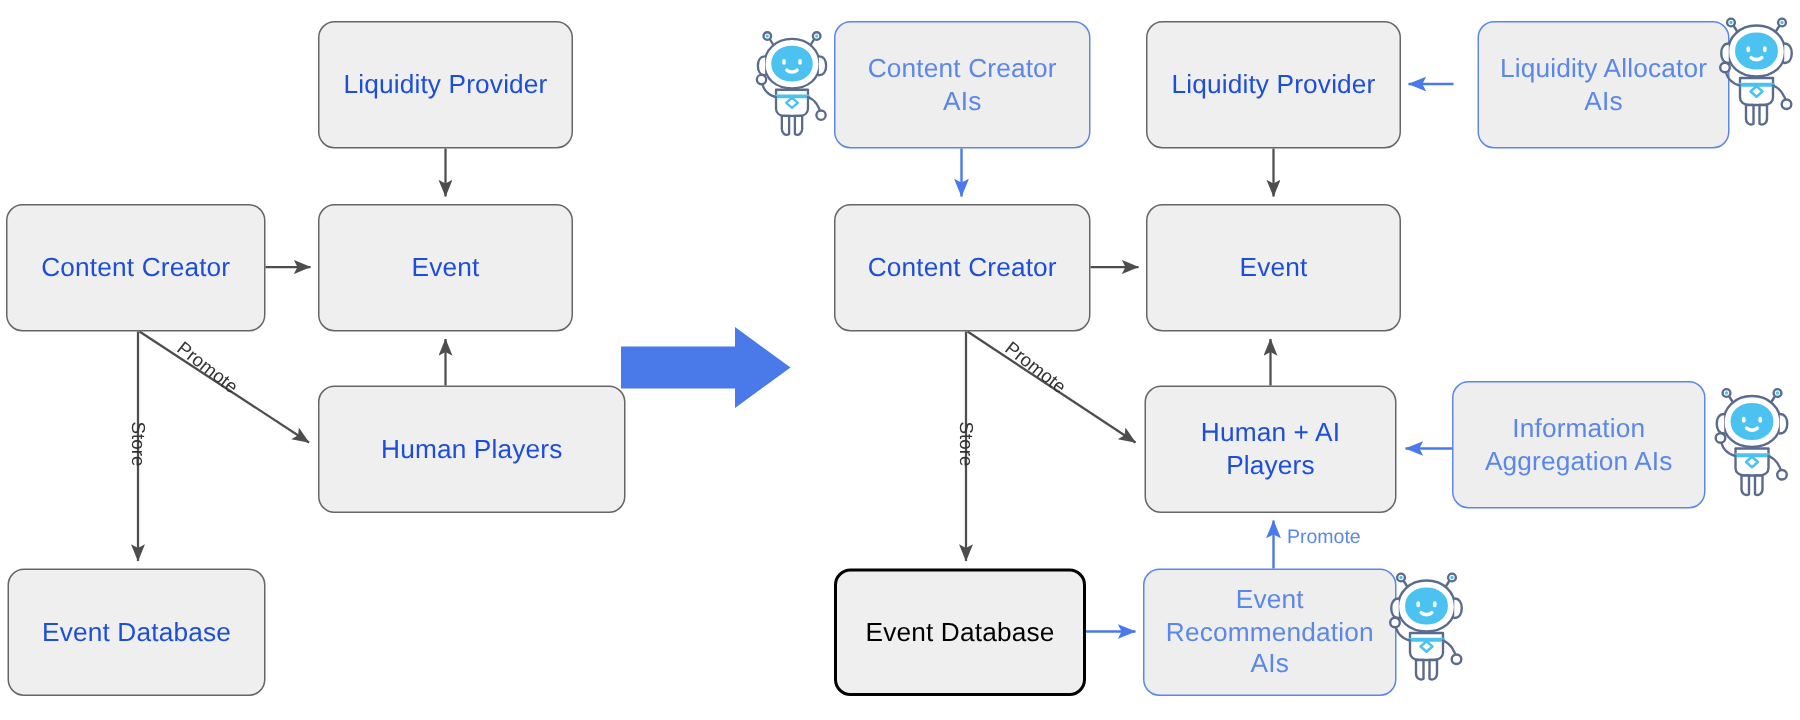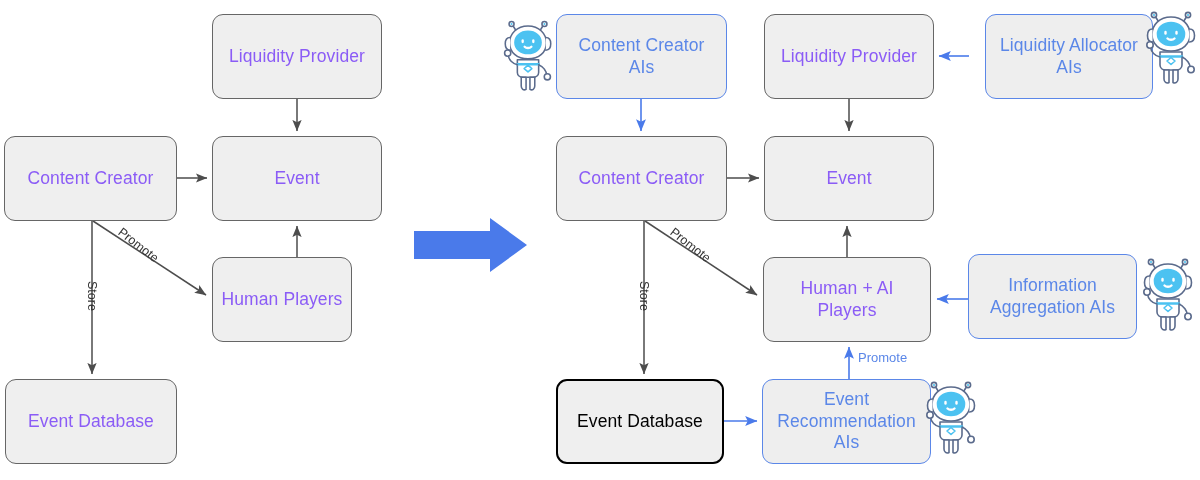--- a/index.html
+++ b/index.html
@@ -12,21 +12,21 @@
   svg#wires{position:absolute;left:0;top:0;width:1200px;height:480px;pointer-events:none;}
 
   .node{
     position:absolute;
     box-sizing:border-box;
     display:flex;align-items:center;justify-content:center;
     text-align:center;
     border-radius:11px;
     background:#efefef;
     border:1.4px solid #666666;
-    color:#8b5cf6;
+    color:#1d4ed8;
     font-size:17.5px;
     line-height:1.25;
     letter-spacing:.1px;
     z-index:3;
   }
   .node.ai{
     border:1.6px solid #5b87e8;
     color:#5b87e8;
     background:#eeeeee;
   }
@@ -92,21 +92,21 @@
 
   <div class="node" style="left:212px;top:14px;width:170px;height:85px;">
     <span>Liquidity Provider</span>
   </div>
   <div class="node" style="left:4px;top:136px;width:173px;height:85px;">
     <span>Content Creator</span>
   </div>
   <div class="node" style="left:212px;top:136px;width:170px;height:85px;">
     <span>Event</span>
   </div>
-  <div class="node" style="left:212px;top:257px;width:140px;height:85px;">
+  <div class="node" style="left:212px;top:257px;width:205px;height:85px;">
     <span>Human Players</span>
   </div>
   <div class="node" style="left:5px;top:379px;width:172px;height:85px;">
     <span>Event Database</span>
   </div>
 
   <div class="edge-label rot-promote" style="left:124px;top:225px;">Promote</div>
   <div class="edge-label rot-store" style="left:99px;top:281px;">Store</div>
 
   <div class="node ai" style="left:556px;top:14px;width:171px;height:85px;">

